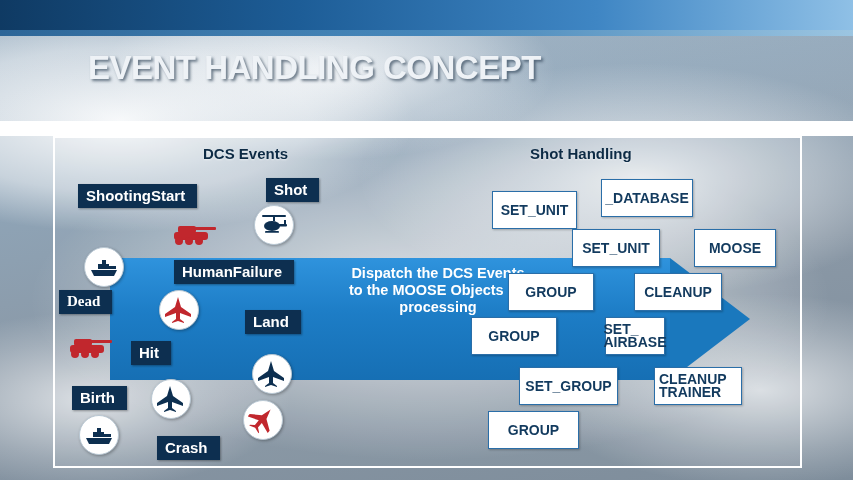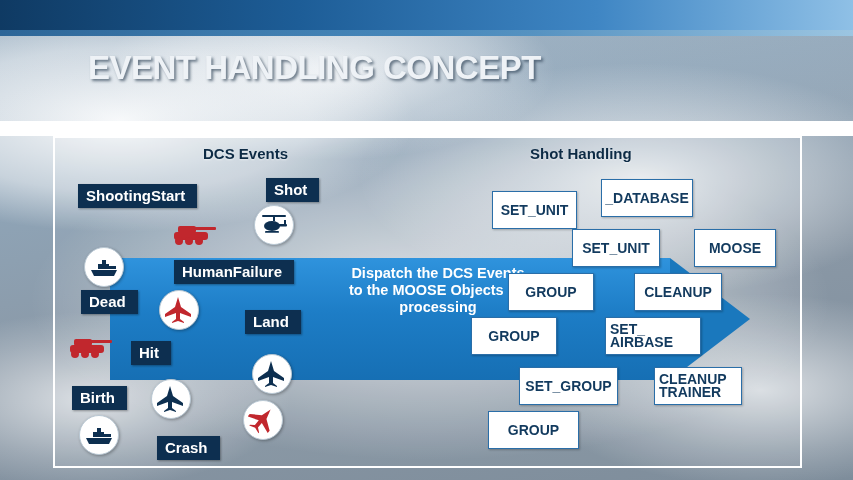--- a/index.html
+++ b/index.html
@@ -273,31 +273,31 @@
       <path d="M2 18 L28 18 L25 24 L5 24 Z" fill="#0d2f50"></path>
       <rect x="9" y="12" width="11" height="5" fill="#0d2f50"></rect>
       <rect x="13" y="8" width="4" height="5" fill="#0d2f50"></rect>
       <rect x="20" y="14" width="7" height="3" fill="#0d2f50"></rect>
     </svg>
   </div>
 
   <div class="evt" style="left:78px; top:184px;">ShootingStart</div>
   <div class="evt" style="left:266px; top:178px;">Shot</div>
   <div class="evt" style="left:174px; top:260px;">HumanFailure</div>
-  <div class="evt" style="left:81px; top:290px;">Dead</div>
+  <div class="evt" style="left:59px; top:290px;font-family:Liberation Serif, serif;">Dead</div>
   <div class="evt" style="left:245px; top:310px;">Land</div>
   <div class="evt" style="left:131px; top:341px;">Hit</div>
   <div class="evt" style="left:72px; top:386px;">Birth</div>
   <div class="evt" style="left:157px; top:436px;">Crash</div>
 
   <div class="moose" style="left:492px; top:191px; width:85px; height:29px;">SET_UNIT</div>
   <div class="moose" style="left:601px; top:179px; width:92px; height:29px;">_DATABASE</div>
   <div class="moose" style="left:572px; top:229px; width:88px; height:29px;">SET_UNIT</div>
   <div class="moose" style="left:694px; top:229px; width:82px; height:29px;">MOOSE</div>
   <div class="moose" style="left:508px; top:273px; width:86px; height:29px;">GROUP</div>
   <div class="moose" style="left:634px; top:273px; width:88px; height:29px;">CLEANUP</div>
   <div class="moose" style="left:471px; top:317px; width:86px; height:29px;">GROUP</div>
-  <div class="moose" style="left:605px; top:317px; width:96px; height:38px;">SET_ AIRBASE</div>
+  <div class="moose" style="left:605px; top:317px; width:60px; height:38px;">SET_ AIRBASE</div>
   <div class="moose" style="left:519px; top:367px; width:99px; height:29px;">SET_GROUP</div>
   <div class="moose" style="left:654px; top:367px; width:88px; height:34px;">CLEANUP TRAINER</div>
   <div class="moose" style="left:488px; top:411px; width:91px; height:29px;">GROUP</div>
 
 </div>
 
 </body></html>

